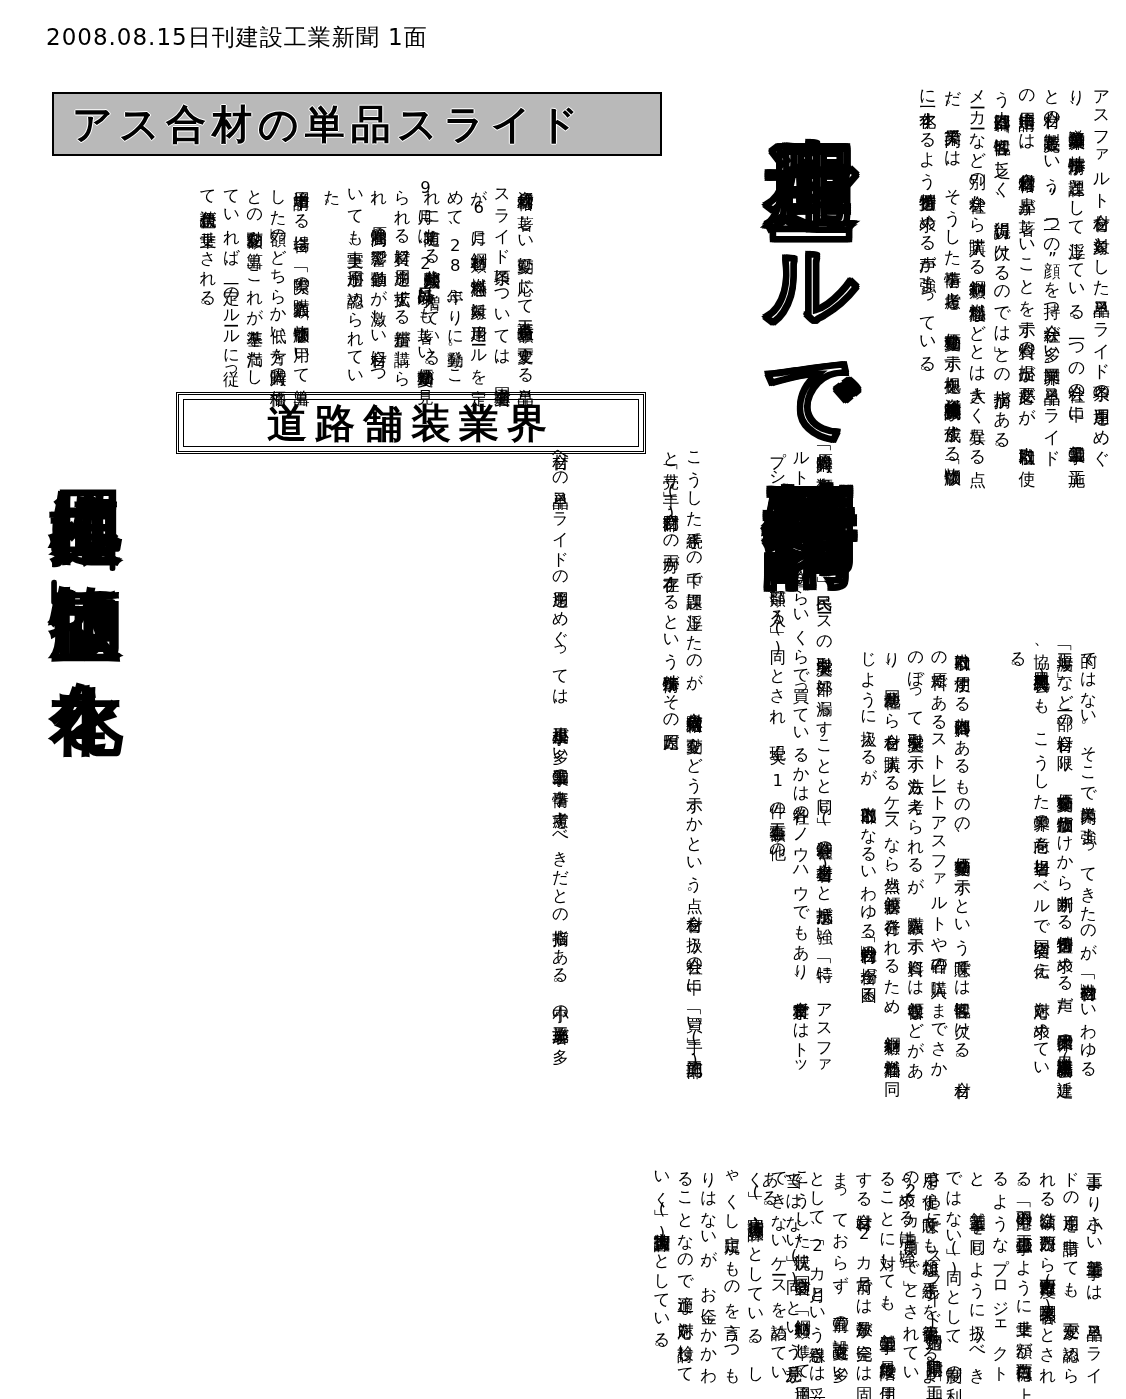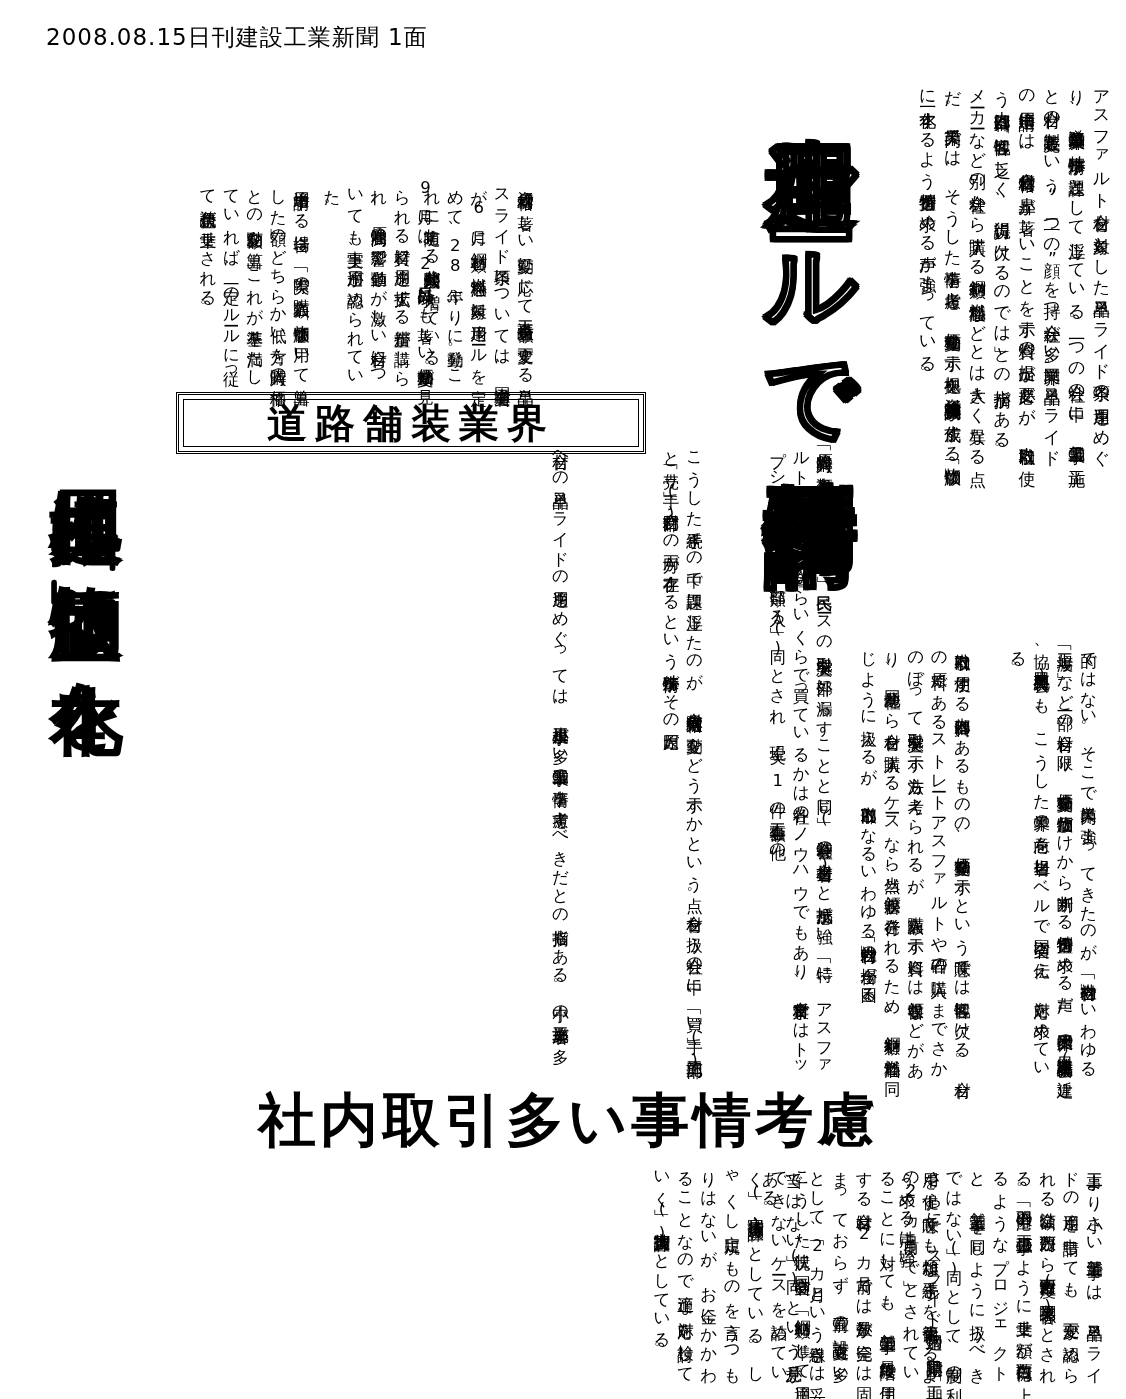--- a/index.html
+++ b/index.html
@@ -147,26 +147,28 @@
     line-height: 1.46;
   }
 </style>
 </head>
 <body>
 
 <div class="page">
 
   <div class="issue-line">2008.08.15日刊建設工業新聞 1面</div>
 
+  <div class="kicker">
+    <div class="txt">アス合材の単品スライド</div>
+  </div>
 
   <div class="headline-main">運用ルールで特例要請</div>
 
   <div class="headline-sub">適用根拠は「物価版」に一本化を</div>
 
-  <div class="banner-bottom">社内取引多い事情考慮</div>
 
   <div class="boxed-label">
     <div class="inner"></div>
     <div class="txt">道路舗装業界</div>
   </div>
 
   <div class="vcol lead" style="top:78px; right:12px; height:380px;">アスファルト合材を対象とした単品スライド条項の運用をめぐり、道路舗装業界の特殊事情が課題として浮上している。一つの会社の中に、舗装工事の施工と合材の製造販売という“二つの顔”を持つ会社が多い同業界。単品スライドの適用申請には、合材価格の上昇が著しいことを示す資料の提出が必要だが、社内取引に使う内部資料は「客観性に乏しく、説得力に欠けるのでは」との指摘がある。メーカーなど別の会社から購入する鋼材類や燃料油などとは大きく異なる点だ。業界内では、そうした事情を考慮し、価格変動を示す根拠を資材価格調査機関が作成する「物価版」に一本化するよう特例措置を求める声が強まっている。</div>
 
   <div class="vcol" style="top:640px; right:26px; height:430px;">的ではない。そこで業界内に強まってきたのが、「社内合材」やいわゆる「工場渡し」など一部の合材に限り、価格変動を物価版だけから判断する特例措置を求める声だ。業界団体の日本道路建設業協会(近建協、林田紀久男会長)も、こうした業界の意向を担当者レベルで国交省に伝え、対応を求めている。</div>
   <div class="vcol" style="top:640px; right:152px; height:430px;">社内取引に使用する内部資料はあるものの、価格変動を示すという意味では客観性に欠ける。合材の原料であるストレートアスファルトや砕石の購入にまでさかのぼって取引実態を示す方法も考えられるが、購入額を示す資料には領収書などがあり、同業他社から合材を購入するケースなら当然、領収書が発行されるため、鋼材類や燃料油と同じように扱えるが、内部取引となるいわゆる「社内合材」の場合が困る。</div>

